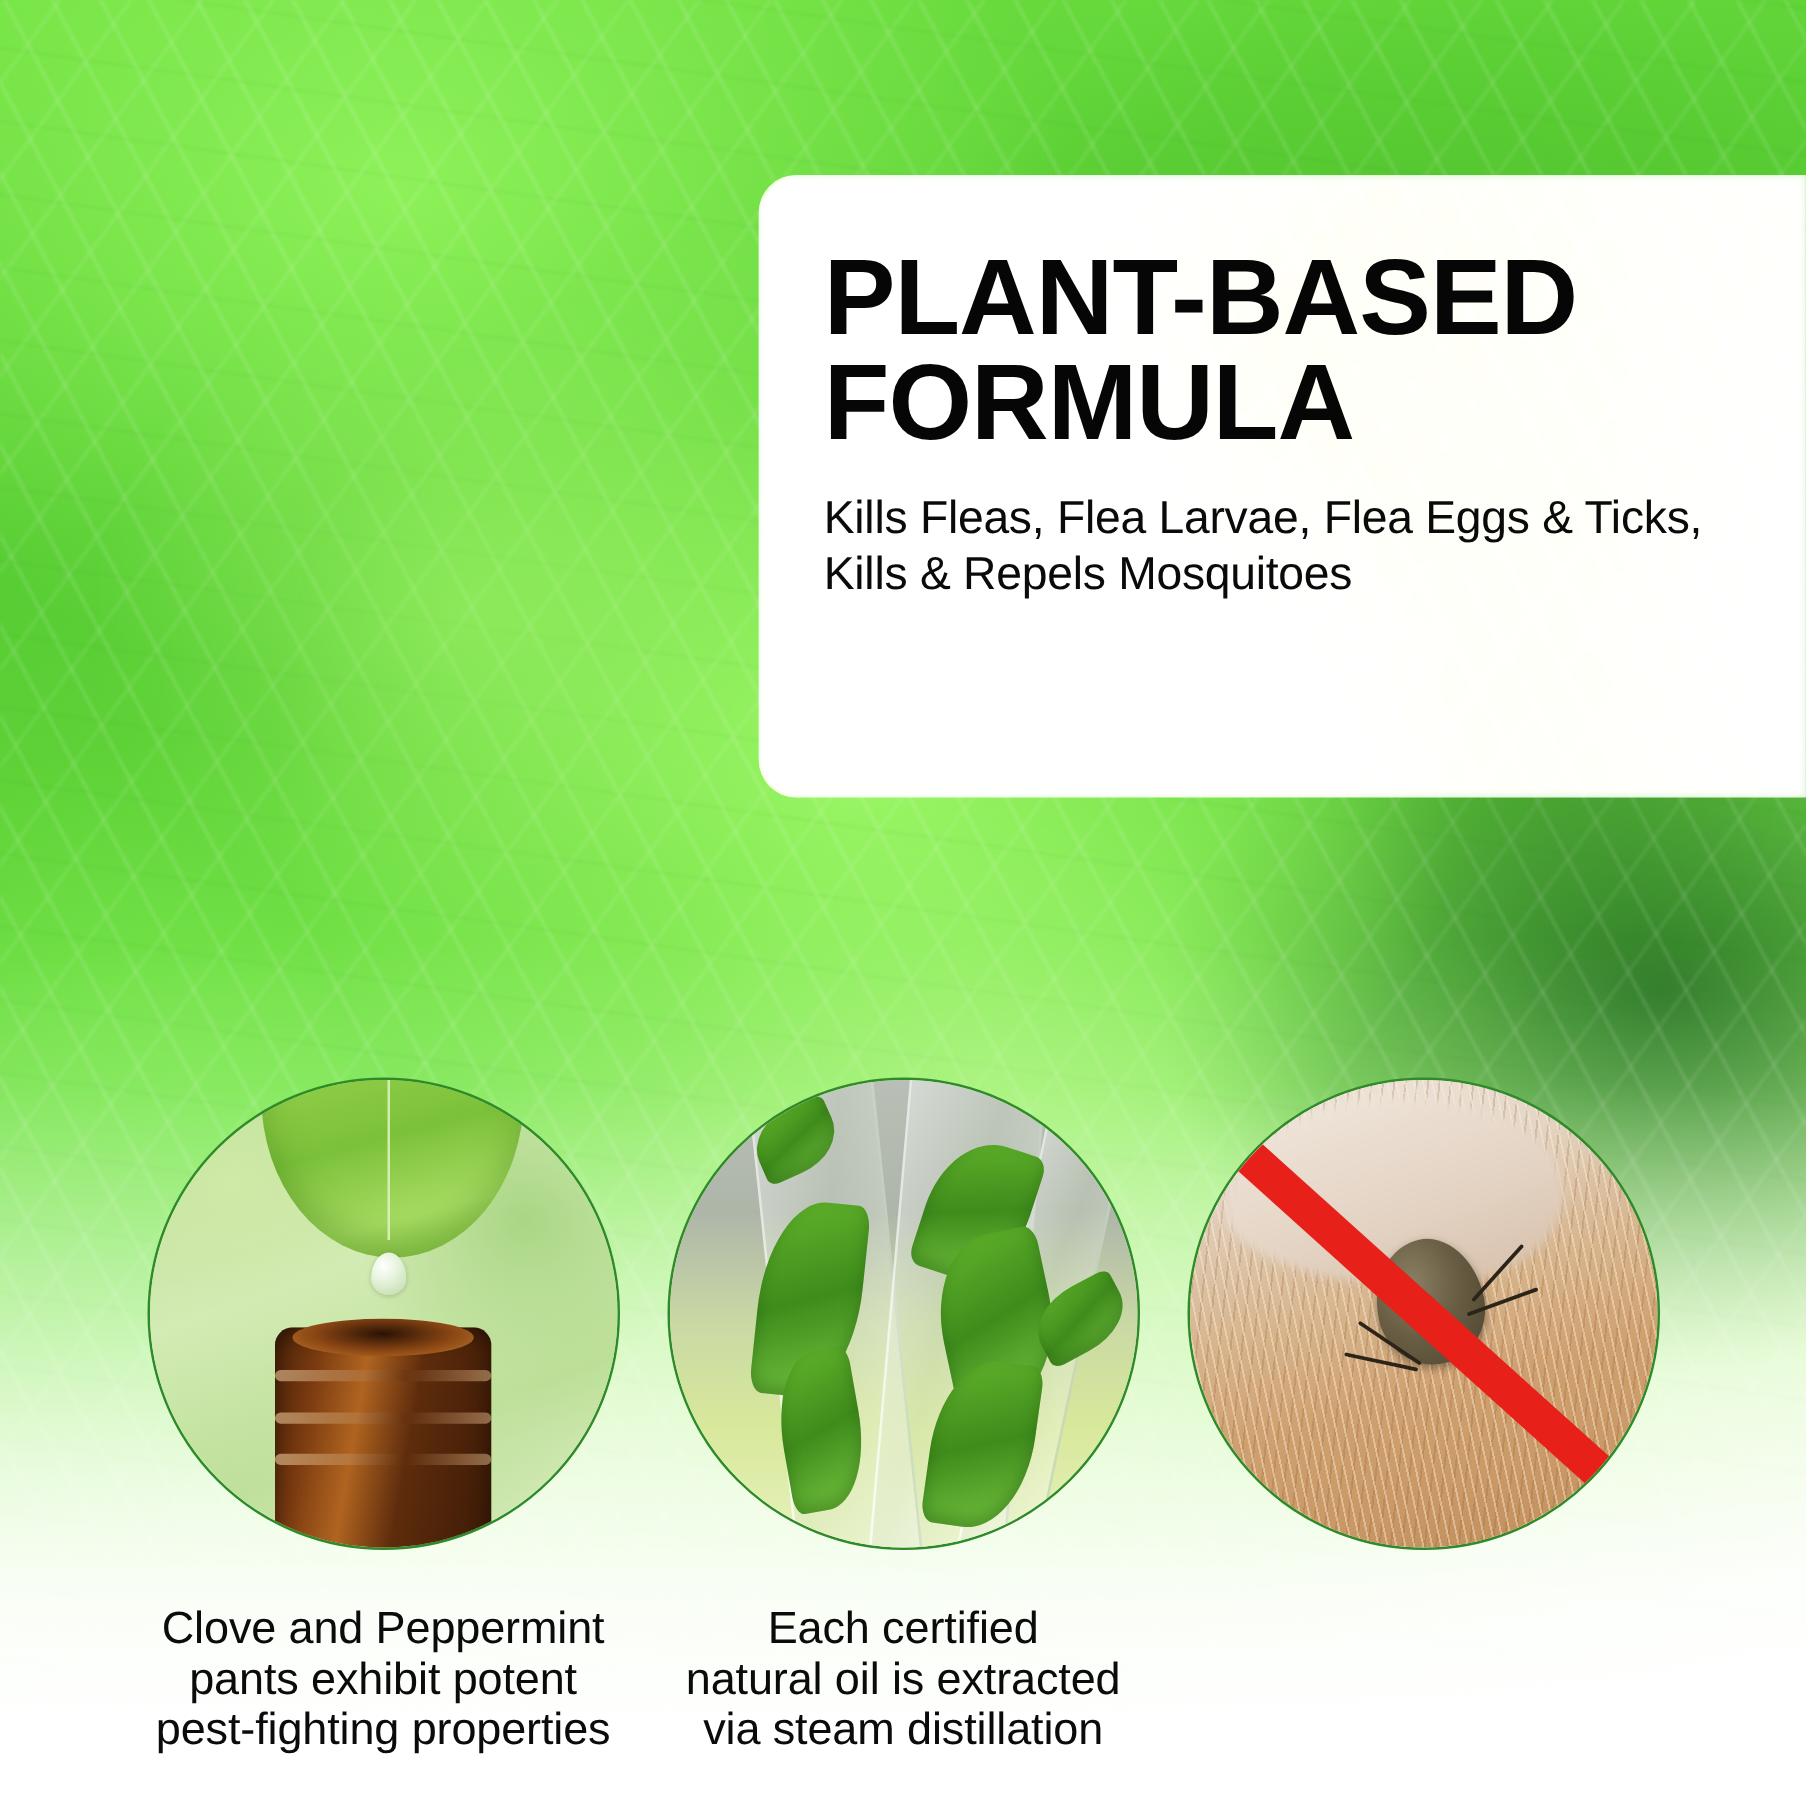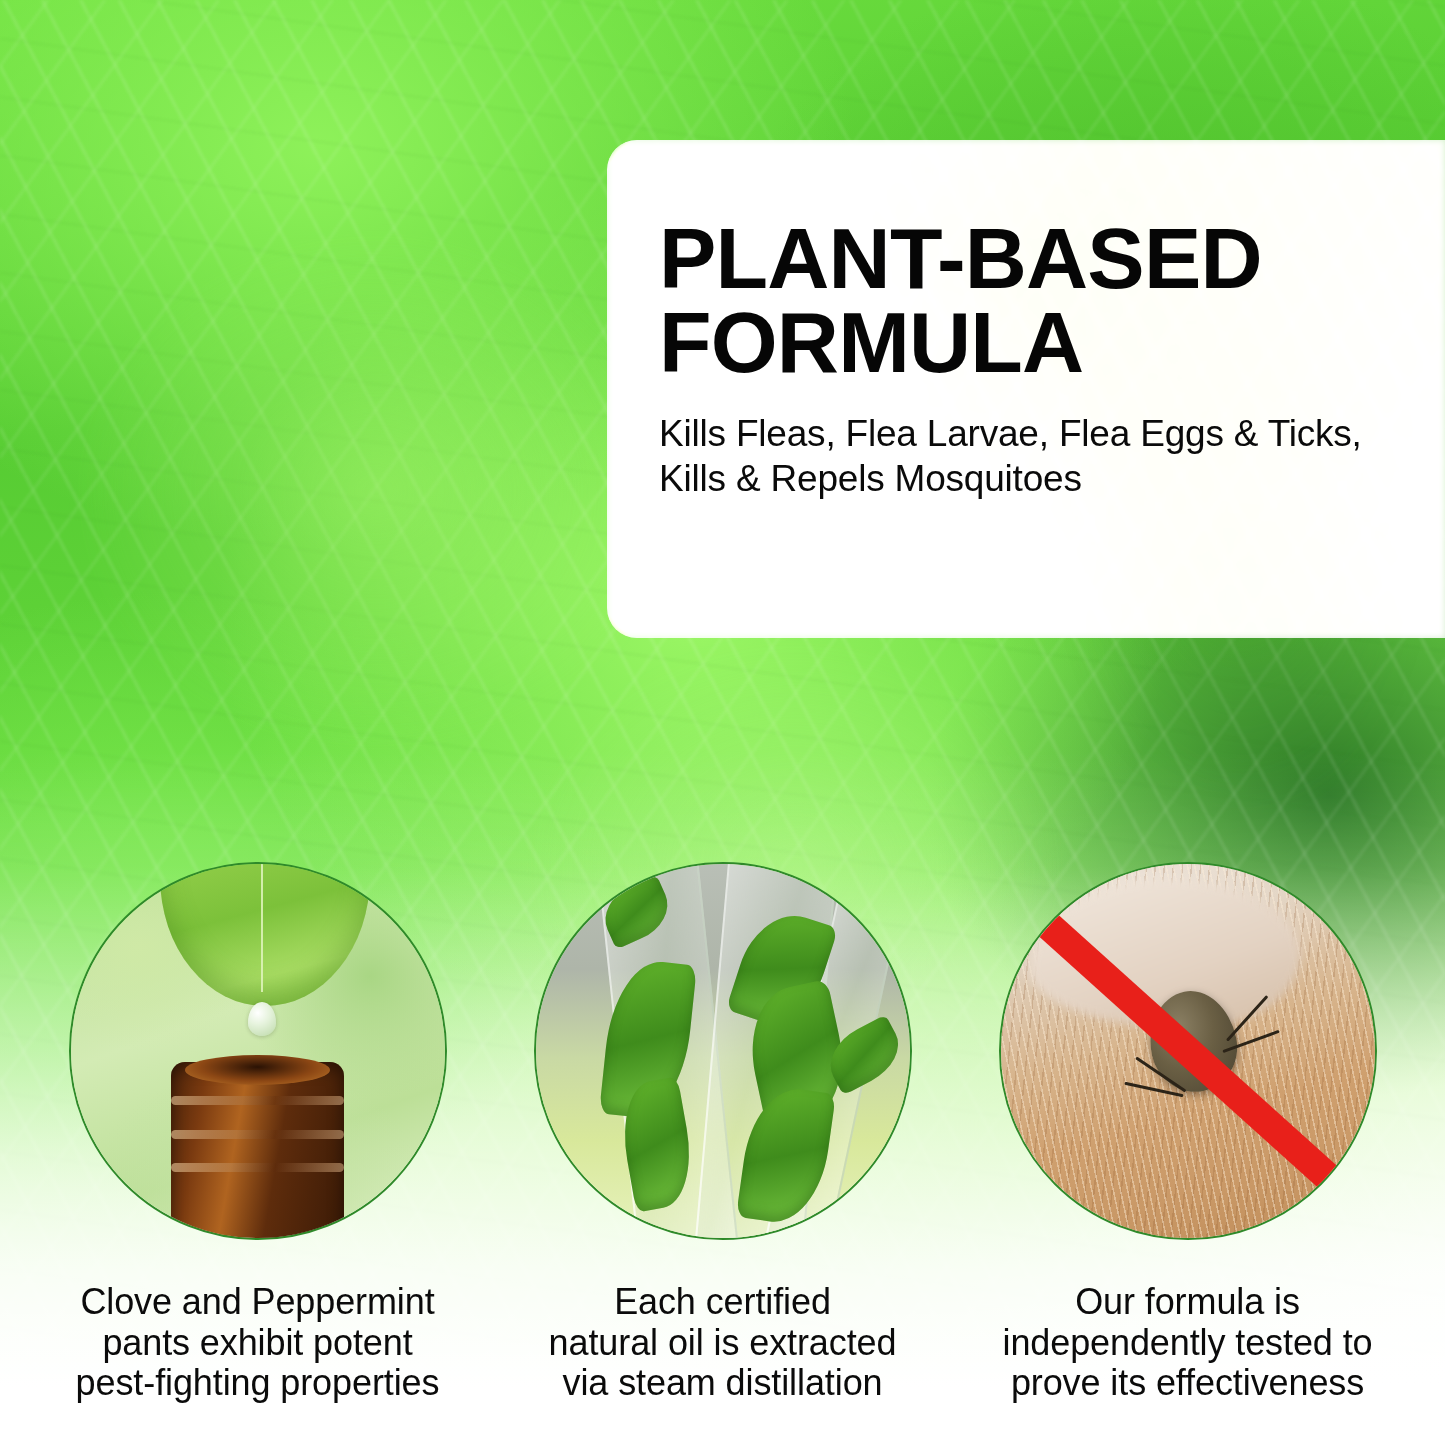--- a/index.html
+++ b/index.html
@@ -92,21 +92,20 @@
     content: "";
     position: absolute;
     inset: 0;
     backdrop-filter: blur(3px) saturate(.6) brightness(1.18);
     border-radius: inherit;
     z-index: 0;
   }
   .headline-inner {
     position: relative;
     z-index: 1;
-    margin-top: 20px;
   }
 
   .headline-title {
     margin: 0;
     font-size: 86px;
     line-height: 0.98;
     font-weight: 700;
     letter-spacing: -0.8px;
     color: #060606;
     font-family: "Liberation Sans", sans-serif;
@@ -124,21 +123,21 @@
   }
 
   
   .features {
     position: absolute;
     left: 0;
     top: 862px;
     width: 1445px;
     display: flex;
     justify-content: center;
-    gap: 85px;
+    gap: 36px;
   }
   .feature {
     width: 380px;
     display: flex;
     flex-direction: column;
     align-items: center;
   }
   .circle {
     position: relative;
     width: 378px;
@@ -388,19 +387,16 @@
           <div class="fur"></div>
           <div class="skin"></div>
           <div class="tick"></div>
           <div class="leg lg1"></div>
           <div class="leg lg2"></div>
           <div class="leg lg3"></div>
           <div class="leg lg4"></div>
           <div class="redbar"></div>
         </div>
       </div>
-      <div class="caption">Our formula is
-independently tested to
-prove its effectiveness</div>
     </div>
 
   </div>
 </div>
 
 </body></html>

